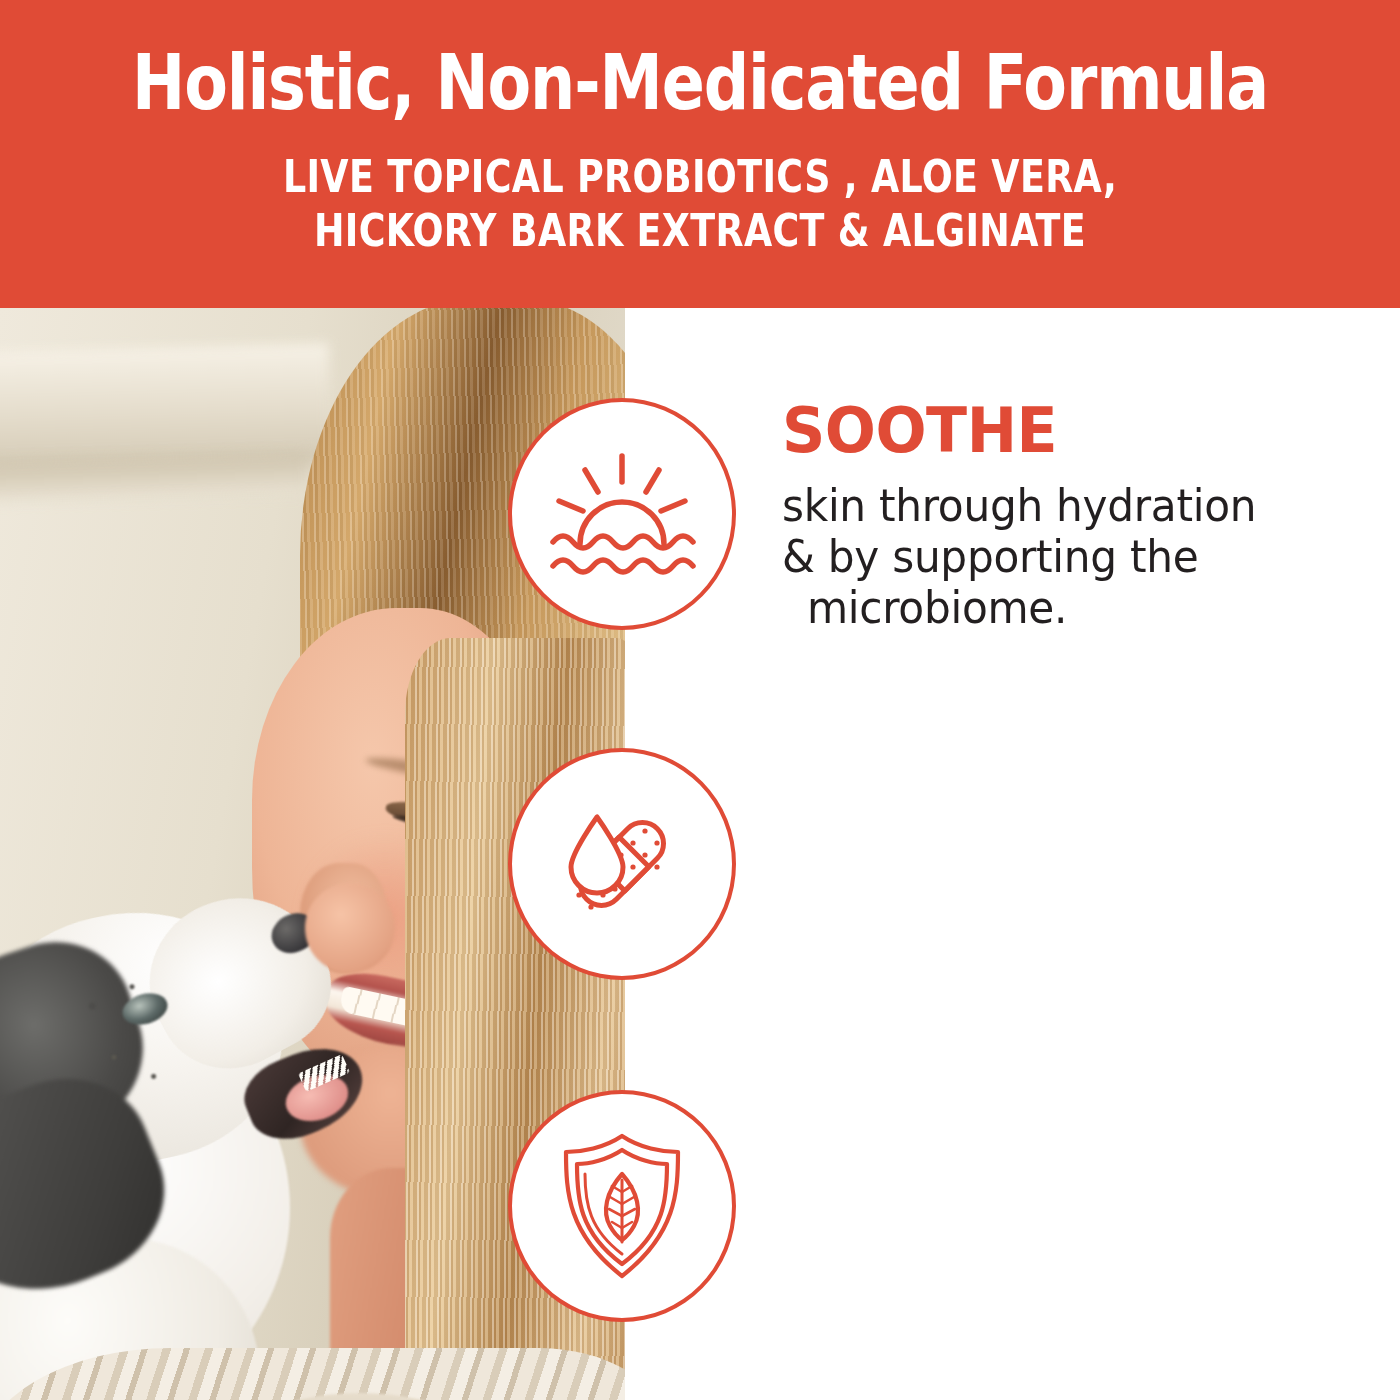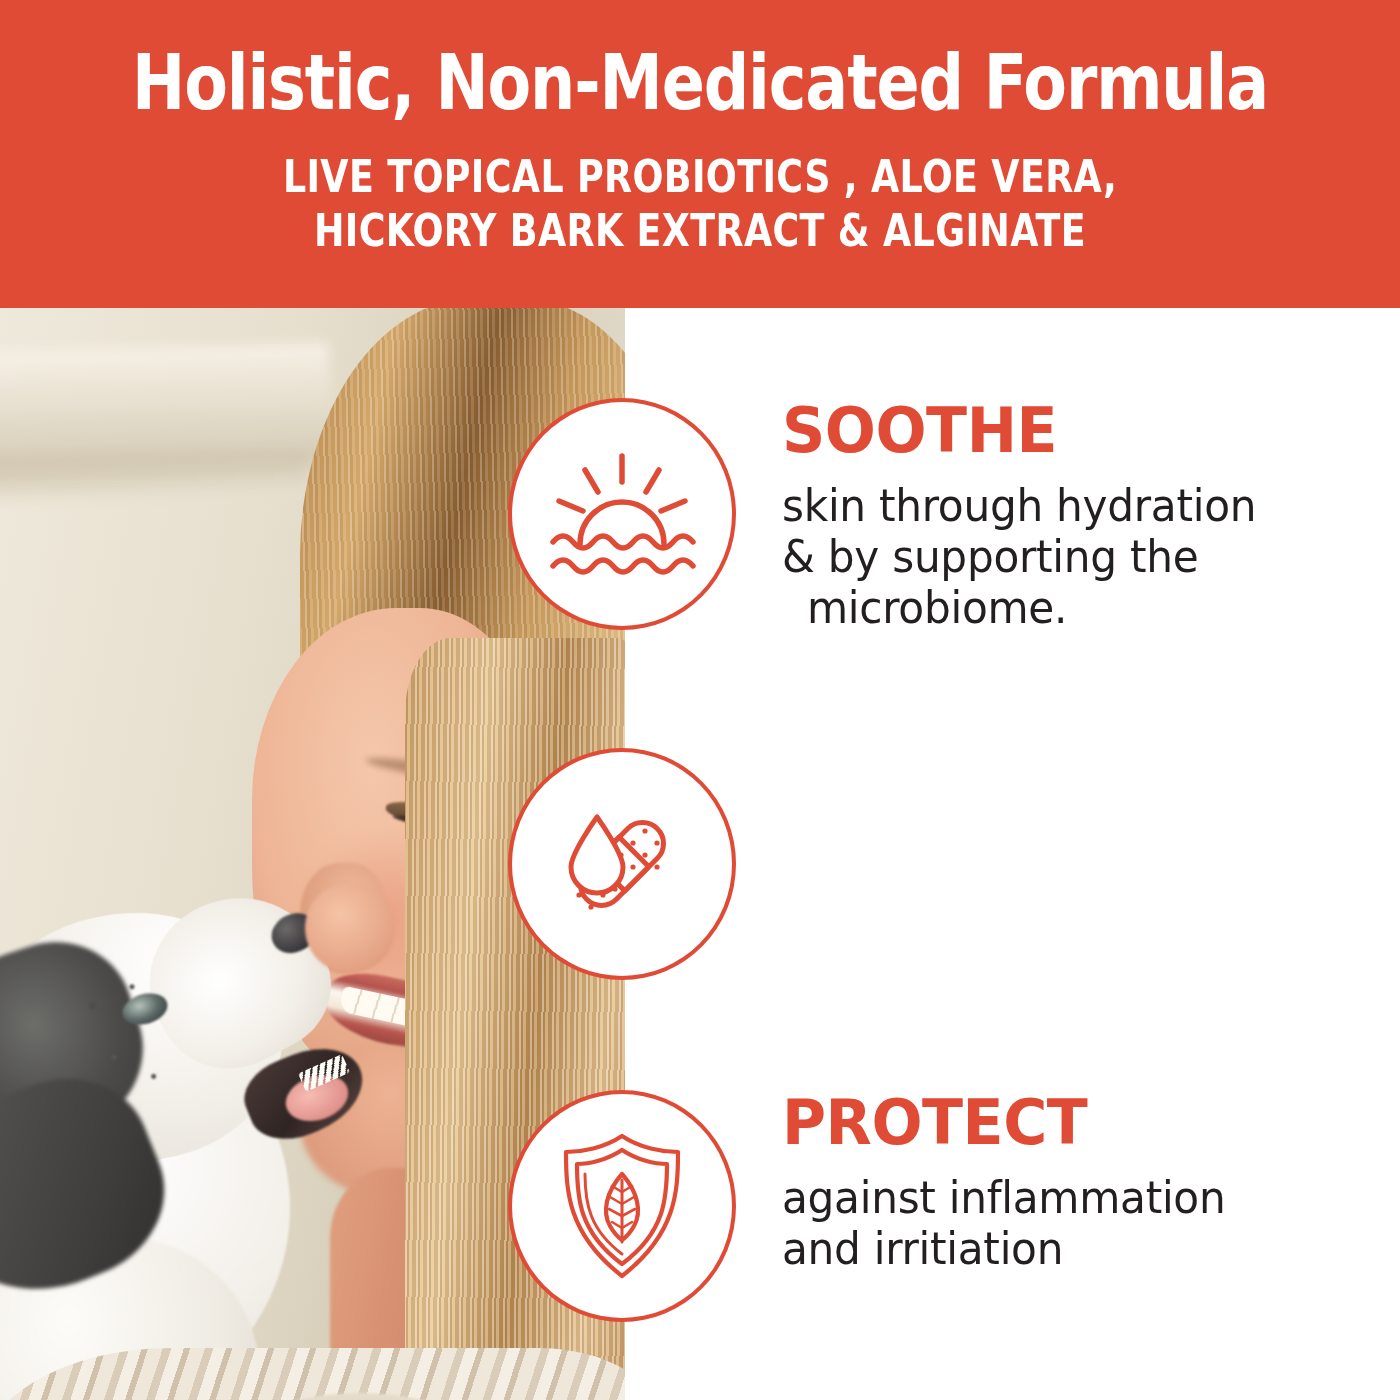--- a/index.html
+++ b/index.html
@@ -473,23 +473,16 @@
             <line x1="70" y1="62" x2="80" y2="56"></line>
             <line x1="70" y1="74" x2="58" y2="67"></line>
             <line x1="70" y1="74" x2="82" y2="67"></line>
             <line x1="70" y1="86" x2="57" y2="79"></line>
             <line x1="70" y1="86" x2="83" y2="79"></line>
             <line x1="70" y1="98" x2="60" y2="92"></line>
             <line x1="70" y1="98" x2="80" y2="92"></line>
           </g>
         </svg>
       </div>
-      <div class="benefit-text">
-        <div class="benefit-title">PROTECT</div>
-        <div class="benefit-body">
-          <span class="ln">against inflammation</span>
-          <span class="ln">and irritiation</span>
-        </div>
-      </div>
     </div>
 
   </div>
 </div>
 
 </body></html>

